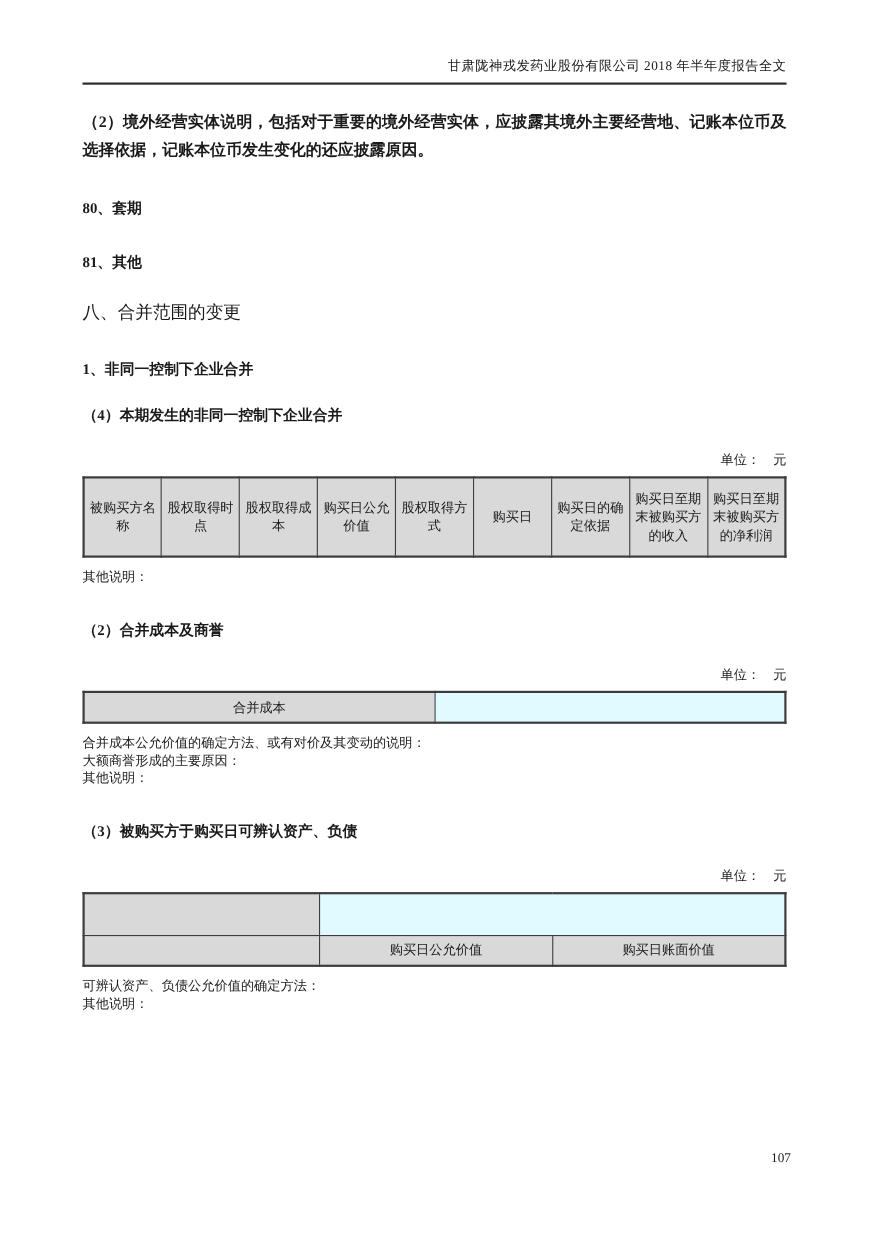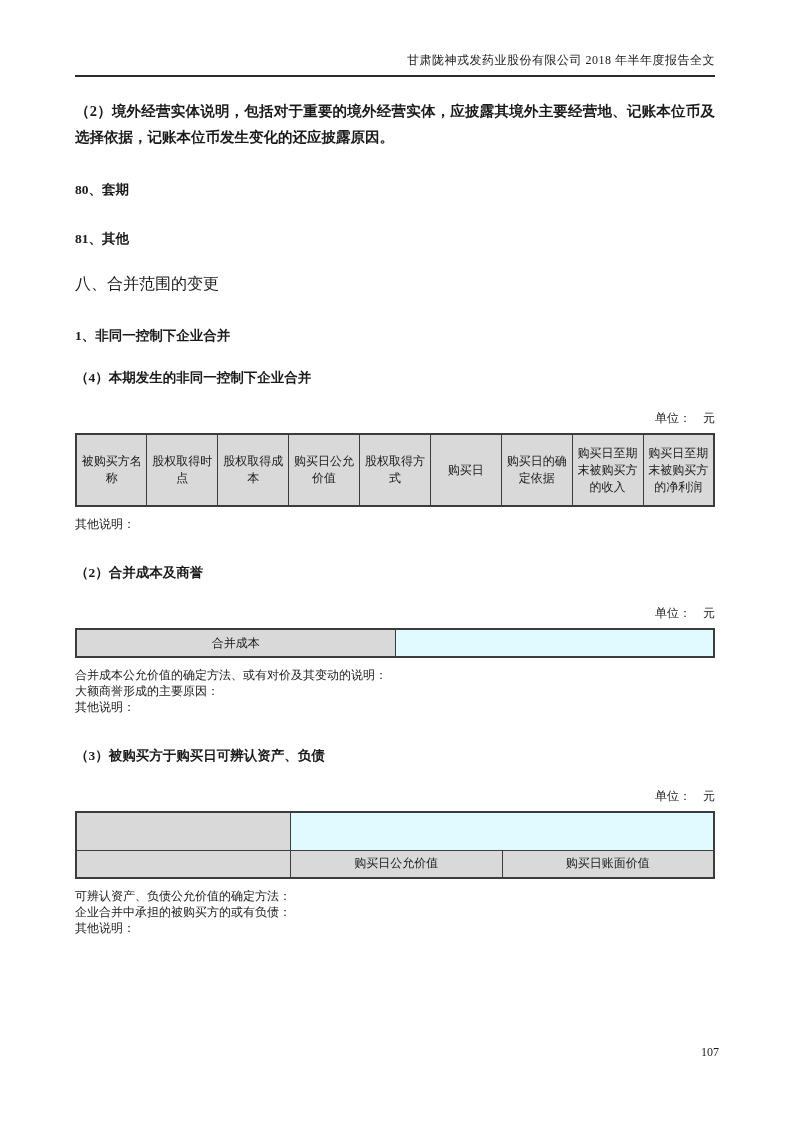--- a/index.html
+++ b/index.html
@@ -155,20 +155,19 @@
       </tr>
       <tr class="row-head">
         <td class="cell-gray"></td>
         <td class="cell-gray" style="width:33.2%;">购买日公允价值</td>
         <td class="cell-gray" style="width:33.2%;">购买日账面价值</td>
       </tr>
     </tbody>
       </table>
 
     <p class="note-line note-first">可辨认资产、负债公允价值的确定方法：</p>
-    <p class="note-line">企业合并中承担的被购买方的或有负债：</p>
     <p class="note-line">其他说明：</p>
 
   </div>
 
   <div class="page-number">107</div>
 
 </div>
 
 </body></html>

